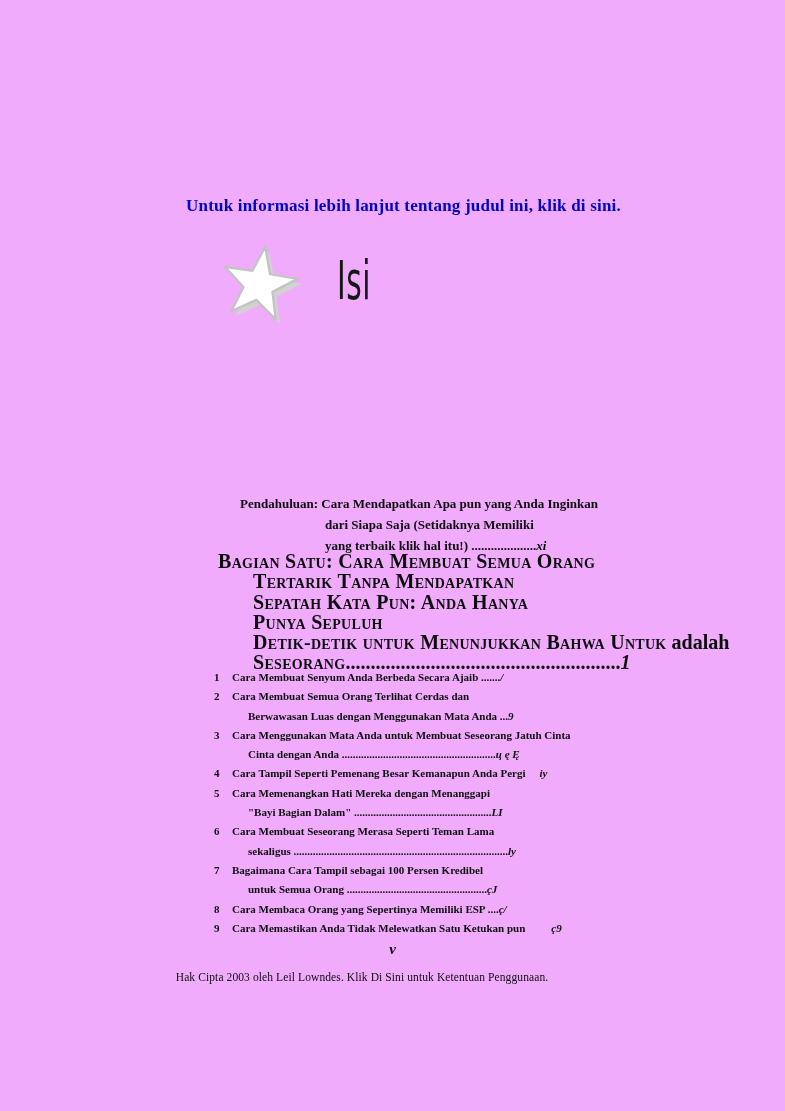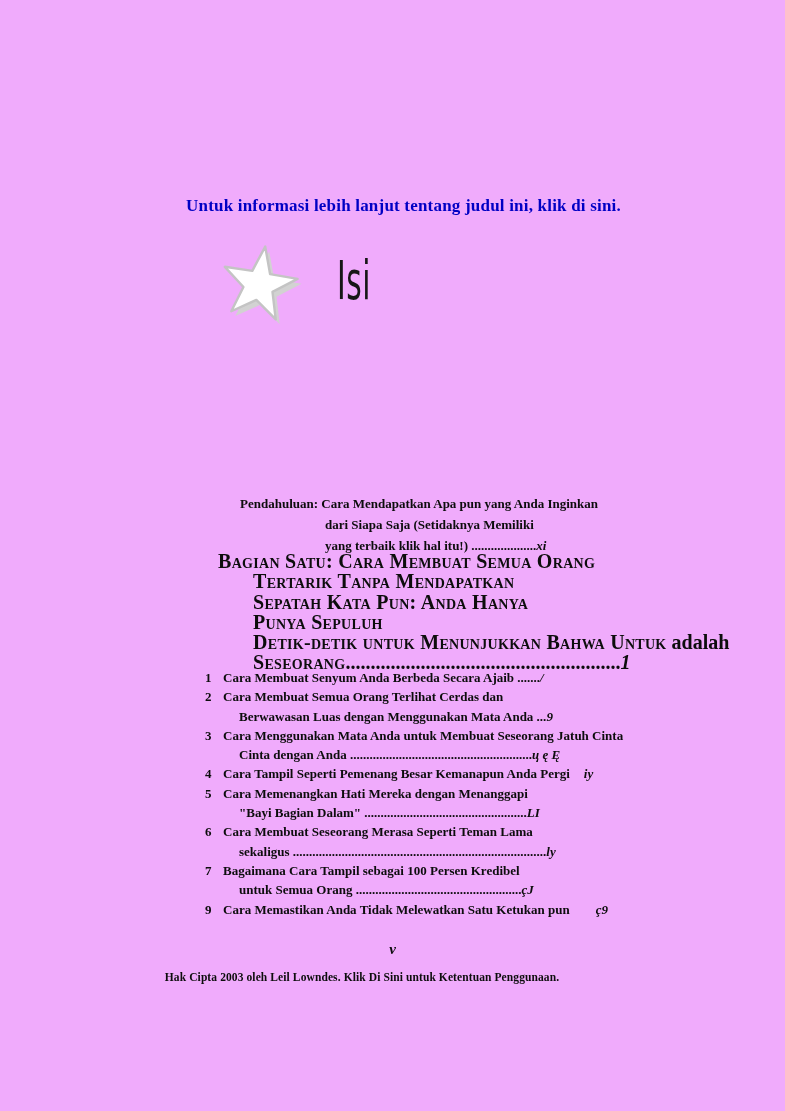--- a/index.html
+++ b/index.html
@@ -38,38 +38,38 @@
 
   .toc-part {
     position: absolute; left: 218px; top: 551px;
     font-size: 20px; font-weight: bold; line-height: 20.3px;
     white-space: nowrap;
   }
   .toc-part .sc { font-variant: small-caps; letter-spacing: 0.3px; }
   .toc-part .ind { margin-left: 35px; }
 
   .chapters {
-    position: absolute; left: 205px; top: 668px;
-    font-size: 13px; font-weight: bold; line-height: 19.3px;
+    position: absolute; left: 214px; top: 668px;
+    font-size: 11px; font-weight: bold; line-height: 19.3px;
     white-space: nowrap;
   }
   .chapters .num { display: inline-block; width: 18px; }
   .chapters .cont { margin-left: 34px; }
 
   .pnum { font-style: italic; font-weight: bold; text-align: center; }
   .gap14 { display: inline-block; width: 14px; }
   .gap26 { display: inline-block; width: 26px; }
 
   .page-num {
     position: absolute; left: 0; top: 941px; width: 785px;
     text-align: center; font-style: italic; font-size: 15px; font-weight: bold;
   }
   .footer {
     position: absolute; left: 0; top: 971px; width: 724px;
-    text-align: center; font-size: 11.5px; font-weight: bold;
+    text-align: center; font-size: 11.5px; font-weight: normal;
     letter-spacing: 0.1px;
   }
   .footer .terms { cursor: pointer; }
 </style>
 </head>
 <body>
 
 <div class="page">
 
   <div class="top-link">Untuk informasi lebih lanjut tentang judul ini, klik di sini.</div>
@@ -112,20 +112,21 @@
 
     <div><span class="num">5</span><span>Cara Memenangkan Hati Mereka dengan Menanggapi</span></div>
     <div class="cont"><span>"Bayi Bagian Dalam" ..................................................</span><span class="pnum">LI</span></div>
 
     <div><span class="num">6</span><span>Cara Membuat Seseorang Merasa Seperti Teman Lama</span></div>
     <div class="cont"><span>sekaligus ..............................................................................</span><span class="pnum">ly</span></div>
 
     <div><span class="num">7</span><span>Bagaimana Cara Tampil sebagai 100 Persen Kredibel</span></div>
     <div class="cont"><span>untuk Semua Orang ...................................................</span><span class="pnum">çJ</span></div>
 
+    <div><span class="num">8</span><span>Cara Membaca Orang yang Sepertinya Memiliki ESP ....</span><span class="pnum">ç/</span></div>
 
     <div><span class="num">9</span><span>Cara Memastikan Anda Tidak Melewatkan Satu Ketukan pun</span><span class="gap26"></span><span class="pnum">ç9</span></div>
 
   </div>
 
   <div class="page-num">v</div>
 
   <div class="footer"><span>Hak Cipta 2003 oleh Leil Lowndes. </span><span class="terms">Klik Di Sini</span><span> untuk Ketentuan Penggunaan.</span></div>
 
 </div>

